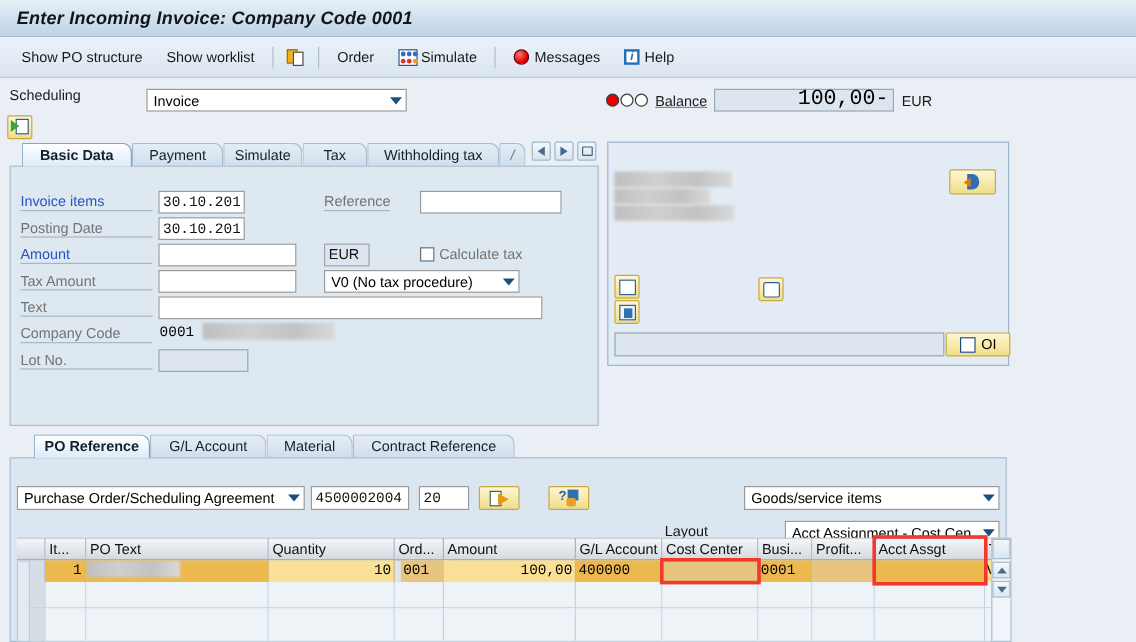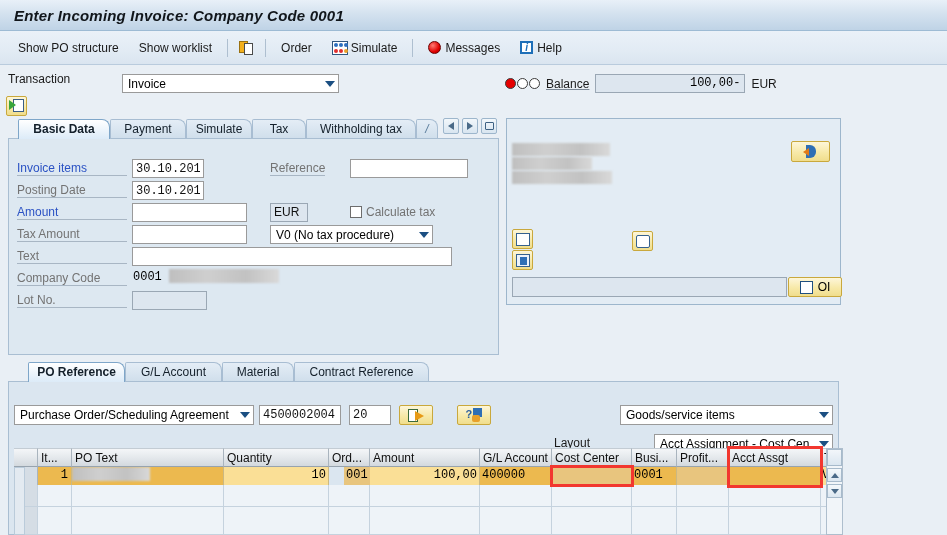--- a/index.html
+++ b/index.html
@@ -64,21 +64,21 @@
   #txcombo { position:absolute; left:122px; top:74px; width:217px; }
 
   
   #balgrp { position:absolute; left:505px; top:74px; display:flex; align-items:center; gap:6px; }
   .tlight { display:flex; align-items:center; gap:1px; }
   .tl-dot { width:11px;height:11px;border-radius:50%;border:1.4px solid #3c3c3c; background:#fff; }
   .tl-dot.red { background:#e60000; }
   #ballabel { text-decoration: underline; text-decoration-color:#7b8794; }
   #balfield {
     width:150px; height:19px; background:#dde6ef; border:1px solid #9aa7b4;
-    font-family:"Liberation Mono", monospace; font-size:12px;
+    font-family:"Liberation Mono", monospace; font-size:18px;
     text-align:right; padding-right:4px; line-height:17px;
   }
 
   
   .sapbtn {
     background: linear-gradient(to bottom,#fdf6d9 0%, #f7e9a8 55%, #f0dd8c 100%);
     border:1px solid #c9a83c; border-radius:2px;
     display:flex;align-items:center;justify-content:center;
     cursor:default;
   }
@@ -233,21 +233,21 @@
     <span>Messages</span>
   </div>
 
   <div class="tb-item" style="gap:4px;">
     <span style="display:inline-flex;align-items:center;justify-content:center;width:13px;height:13px;background:#fff;border:2px solid #1e6fb8;color:#1e6fb8;font-size:10px;font-weight:bold;font-style:italic;line-height:9px;">i</span>
     <span>Help</span>
   </div>
 </div>
 
 <div id="txrow">
-  <span id="txlabel" class="lbl">Transaction</span>
+  <span id="txlabel" class="lbl">Scheduling</span>
 </div>
 
 <div class="combo" id="txcombo">
   <span class="cv">Invoice</span>
   <span class="arrow-dn"></span>
 </div>
 
 <div id="balgrp">
   <span class="tlight">
     <span class="tl-dot red"></span>
@@ -448,21 +448,21 @@
   <div class="ghdr" style="left:663px;width:52px;">Profit...</div>
   <div class="ghdr" style="left:715px;width:92px;">Acct Assgt</div>
   <div class="ghdr" style="left:807px;width:18px;">Ta</div>
 
   <div class="gcell" style="left:0;top:19px;width:24px;background:#d5dde5;border-right:1px solid #a9b4be;"></div>
   <div class="gcell k" style="left:24px;top:19px;width:34px;text-align:right;padding-right:3px;">1</div>
   <div class="gcell k" style="left:58px;top:19px;width:152px;">
     <span class="blurbox" style="display:inline-block;width:78px;height:14px;vertical-align:-3px;"></span>
   </div>
   <div class="gcell l" style="left:210px;top:19px;width:105px;text-align:right;padding-right:2px;">10</div>
-  <div class="gcell m" style="left:330px;top:19px;width:41px;padding-left:2px;">001</div>
+  <div class="gcell m" style="left:320px;top:19px;width:41px;padding-left:2px;">001</div>
   <div class="gcell l" style="left:356px;top:19px;width:110px;text-align:right;padding-right:2px;">100,00</div>
   <div class="gcell k" style="left:466px;top:19px;width:72px;padding-left:2px;">400000</div>
   <div class="gcell m" style="left:538px;top:19px;width:80px;"></div>
   <div class="gcell k" style="left:618px;top:19px;width:45px;padding-left:2px;">0001</div>
   <div class="gcell m" style="left:663px;top:19px;width:52px;"></div>
   <div class="gcell k" style="left:715px;top:19px;width:92px;"></div>
   <div class="gcell l" style="left:807px;top:19px;width:18px;padding-left:1px;">V0</div>
 
   <div class="gempty" style="left:0;top:37px;width:24px;height:22px;background:#d5dde5;"></div>
   <div class="gempty" style="left:24px;top:37px;width:34px;height:22px;"></div>

